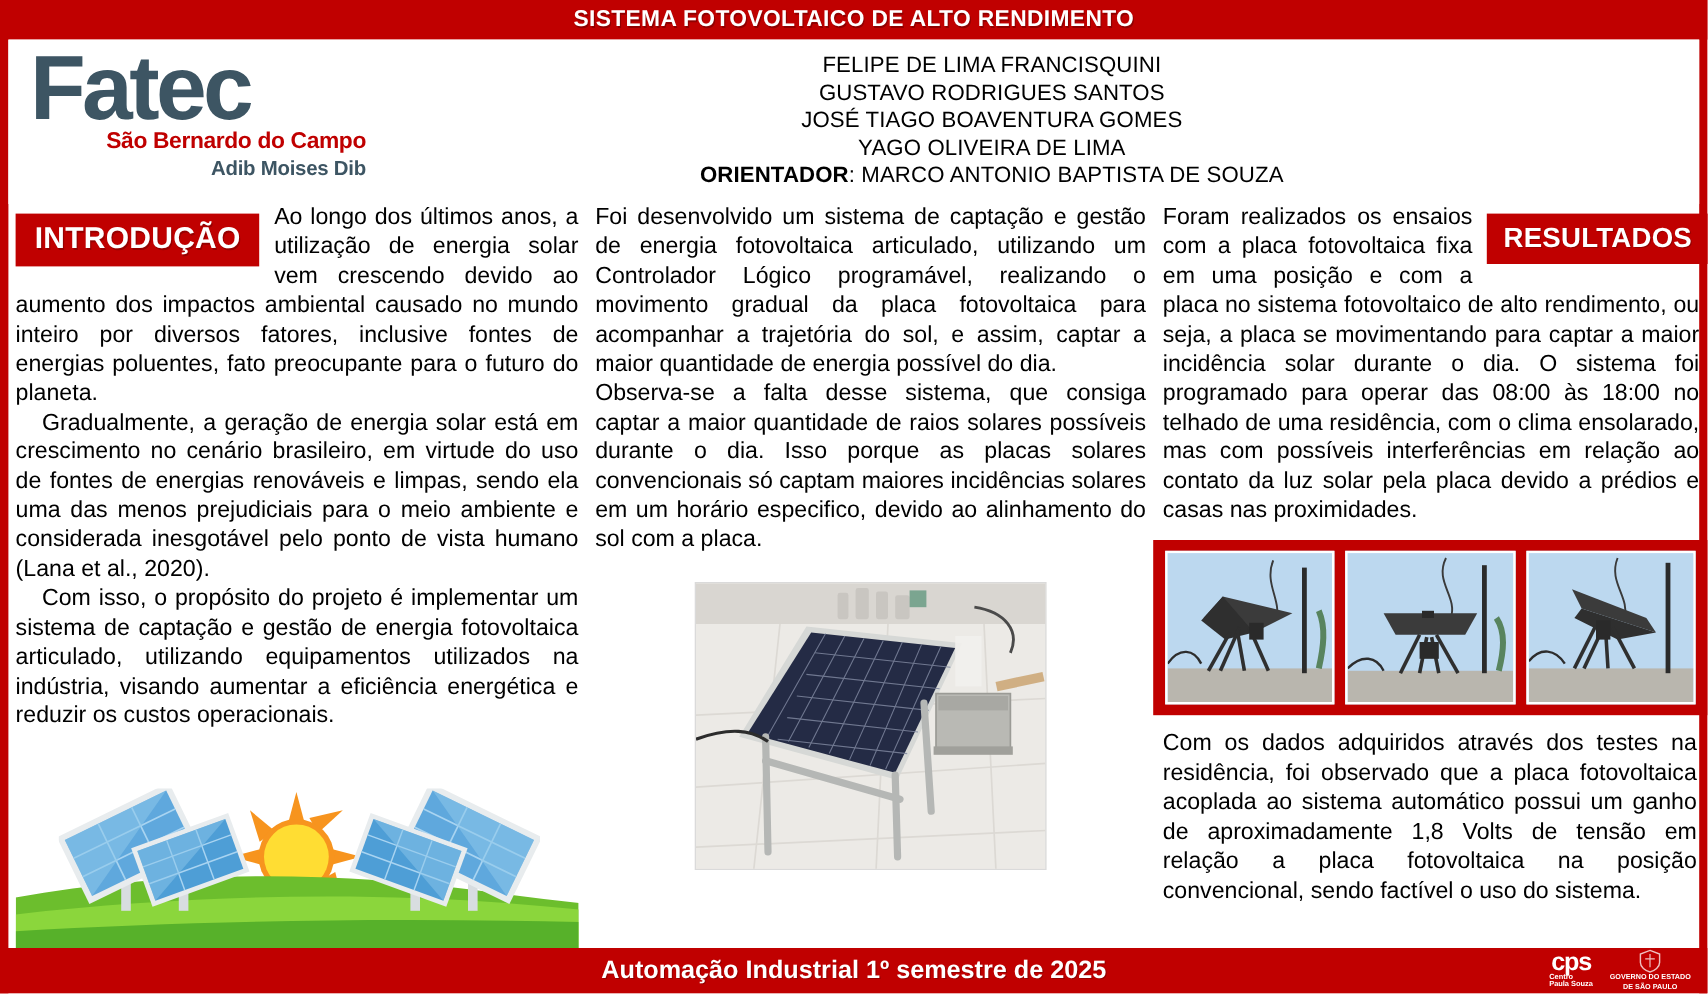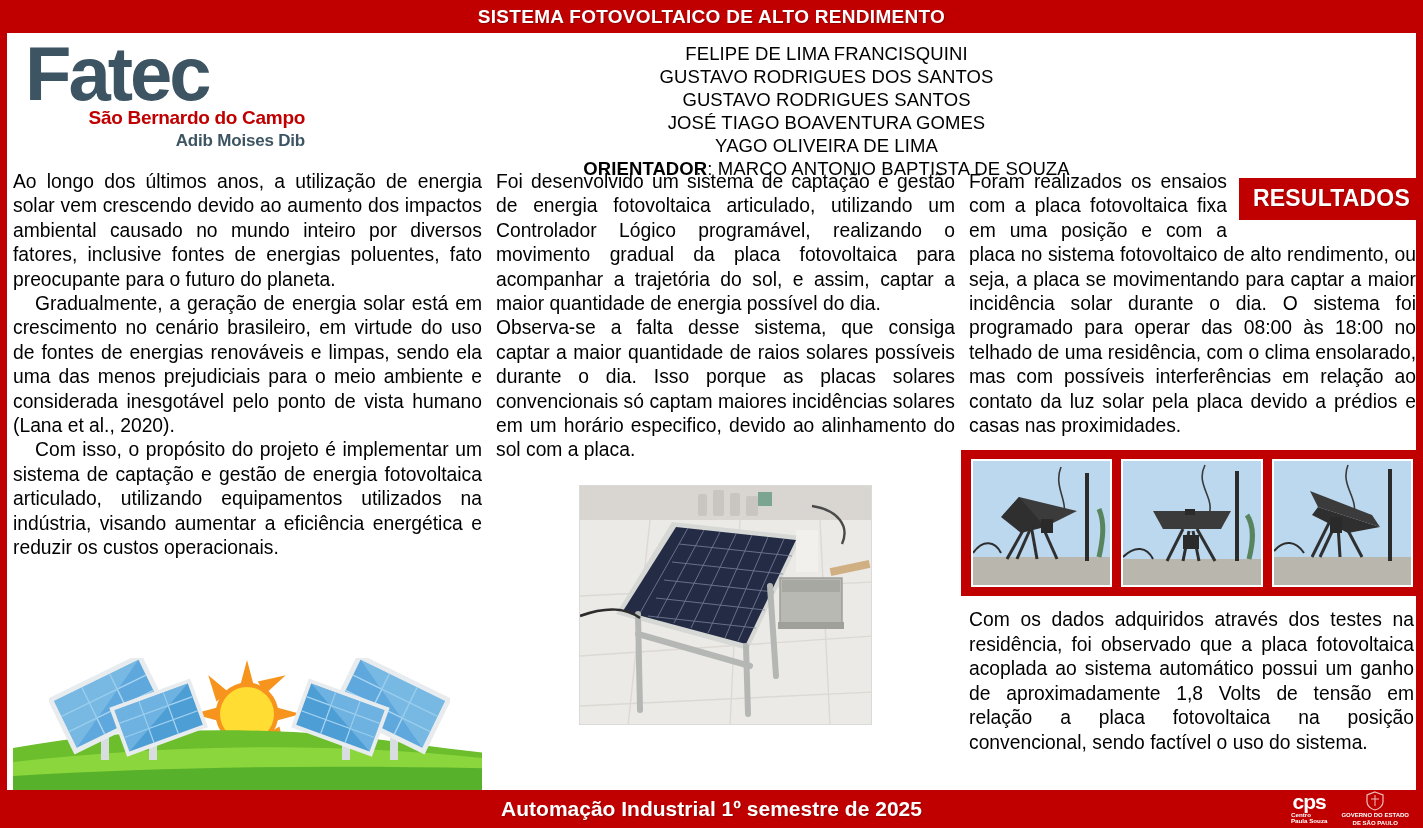--- a/index.html
+++ b/index.html
@@ -258,32 +258,32 @@
   <div class="header">
 
     <div class="logo-block">
       <div class="logo-fatec">Fatec</div>
       <div class="logo-sub1">São Bernardo do Campo</div>
       <div class="logo-sub2">Adib Moises Dib</div>
     </div>
 
     <div class="authors-block">
       <div class="author-line">FELIPE DE LIMA FRANCISQUINI</div>
-      <div class="author-line">GUSTAVO RODRIGUES DOS SANTOS</div>
       <div class="author-line">GUSTAVO RODRIGUES SANTOS</div>
       <div class="author-line">JOSÉ TIAGO BOAVENTURA GOMES</div>
       <div class="author-line">YAGO OLIVEIRA DE LIMA</div>
       <div class="author-line advisor"><span class="adv-label">ORIENTADOR</span><span>: MARCO ANTONIO BAPTISTA DE SOUZA</span></div>
     </div>
   </div>
 
   <div class="columns">
 
     <div class="col col-intro">
       <div>
+        <div class="section-chip chip-intro">INTRODUÇÃO</div>
         <div class="body-text">
           <p>Ao longo dos últimos anos, a utilização de energia solar vem crescendo devido ao aumento dos impactos ambiental causado no mundo inteiro por diversos fatores, inclusive fontes de energias poluentes, fato preocupante para o futuro do planeta.</p>
           <p class="indent">Gradualmente, a geração de energia solar está em crescimento no cenário brasileiro, em virtude do uso de fontes de energias renováveis e limpas, sendo ela uma das menos prejudiciais para o meio ambiente e considerada inesgotável pelo ponto de vista humano (Lana et al., 2020).</p>
           <p class="indent">Com isso, o propósito do projeto é implementar um sistema de captação e gestão de energia fotovoltaica articulado, utilizando equipamentos utilizados na indústria, visando aumentar a eficiência energética e reduzir os custos operacionais.</p>
         </div>
       </div>
 
       <div class="solar-illustration">
         <svg class="ill-sun" viewBox="0 0 120 120">
           <g fill="#f7941e">

